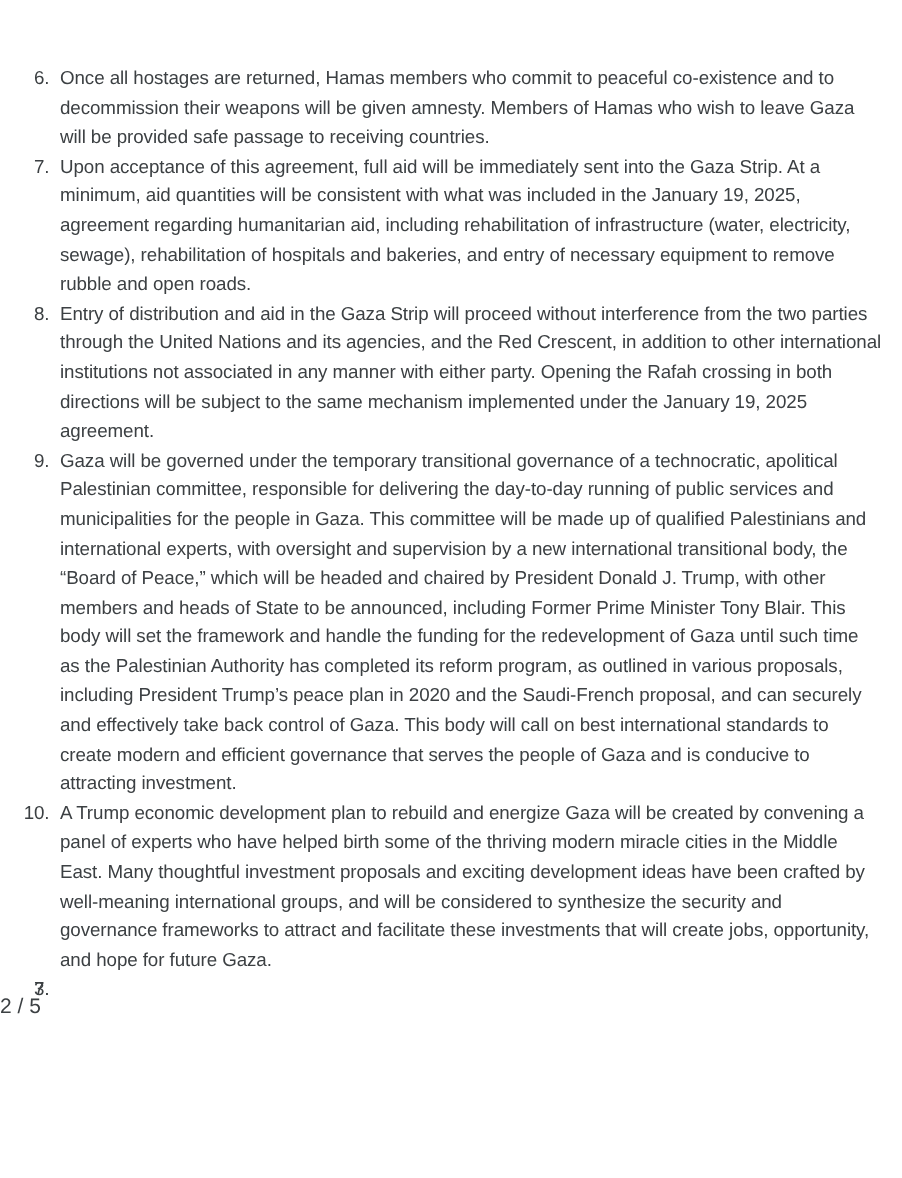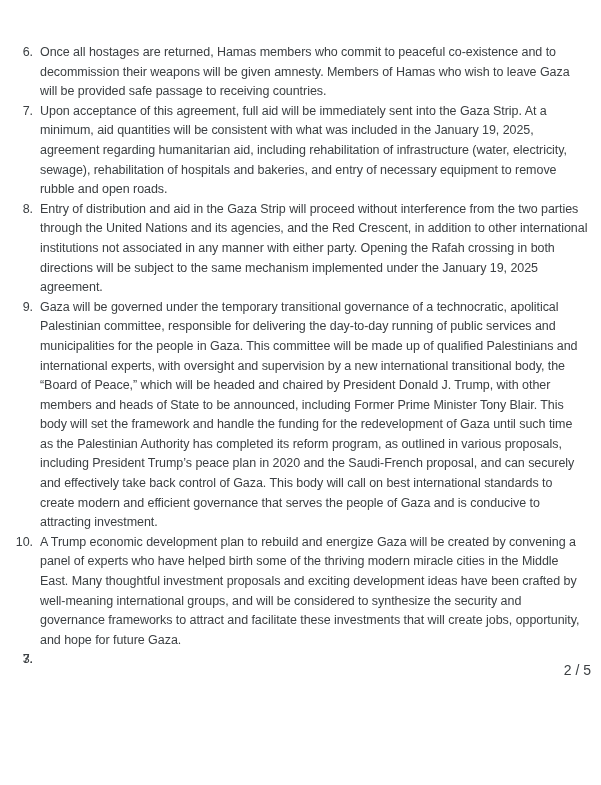--- a/index.html
+++ b/index.html
@@ -33,21 +33,21 @@
   .marker {
     position: absolute;
     left: 0;
     top: 0;
     width: 33px;
     text-align: right;
   }
   .page-indicator {
     width: 591px;
     margin-top: 11px;
-    text-align: right;
+    text-align: left;
     font-size: 14px;
     letter-spacing: 0;
     color: #3c4043;
   }
 </style>
 </head>
 <body>
 
 <div class="doc">
   <ol class="clause-list">

